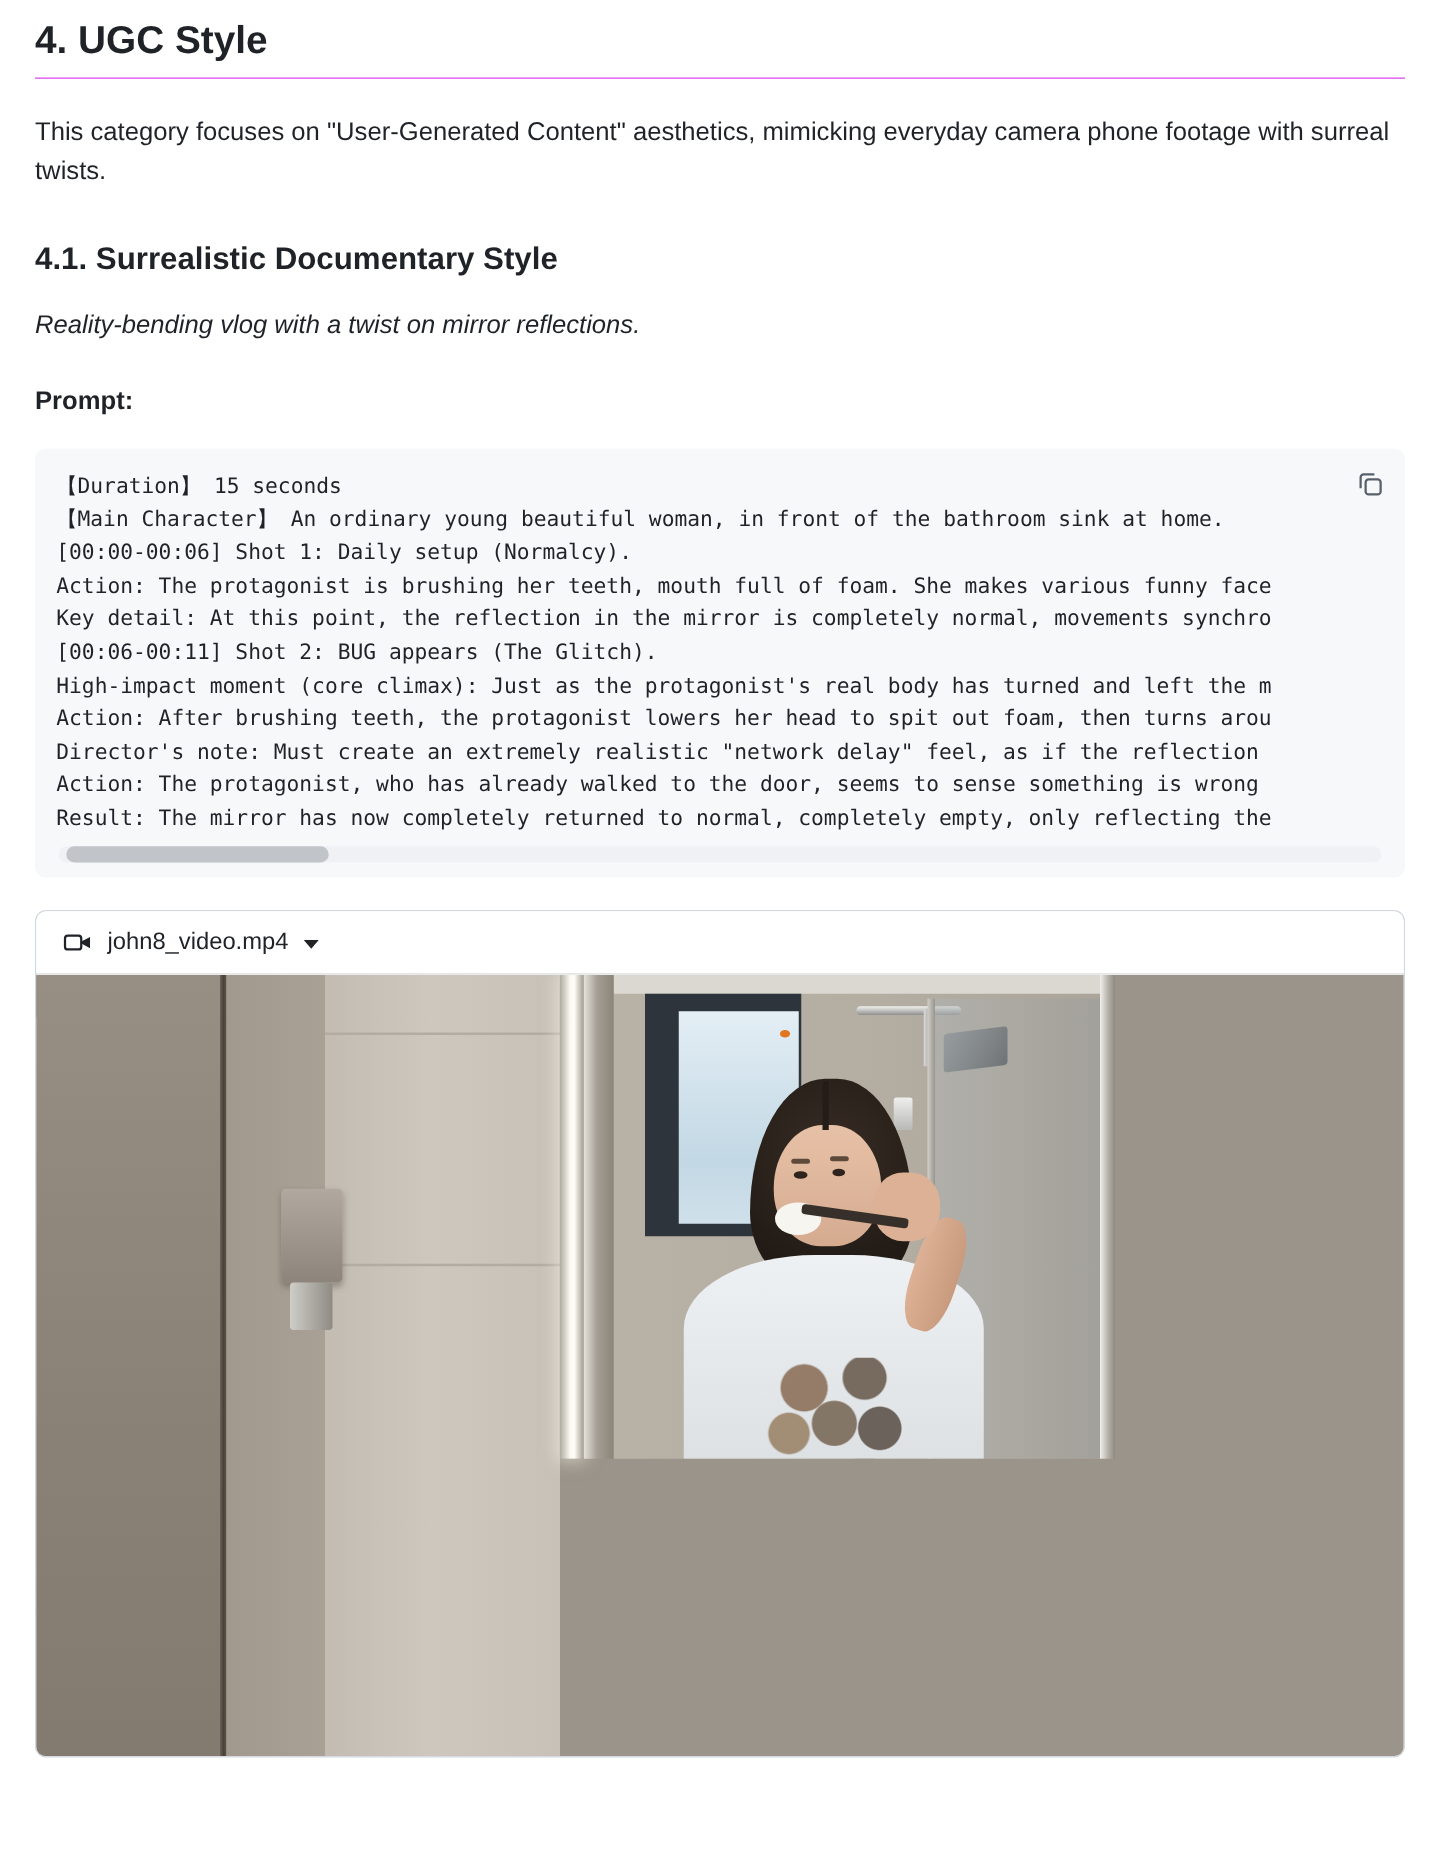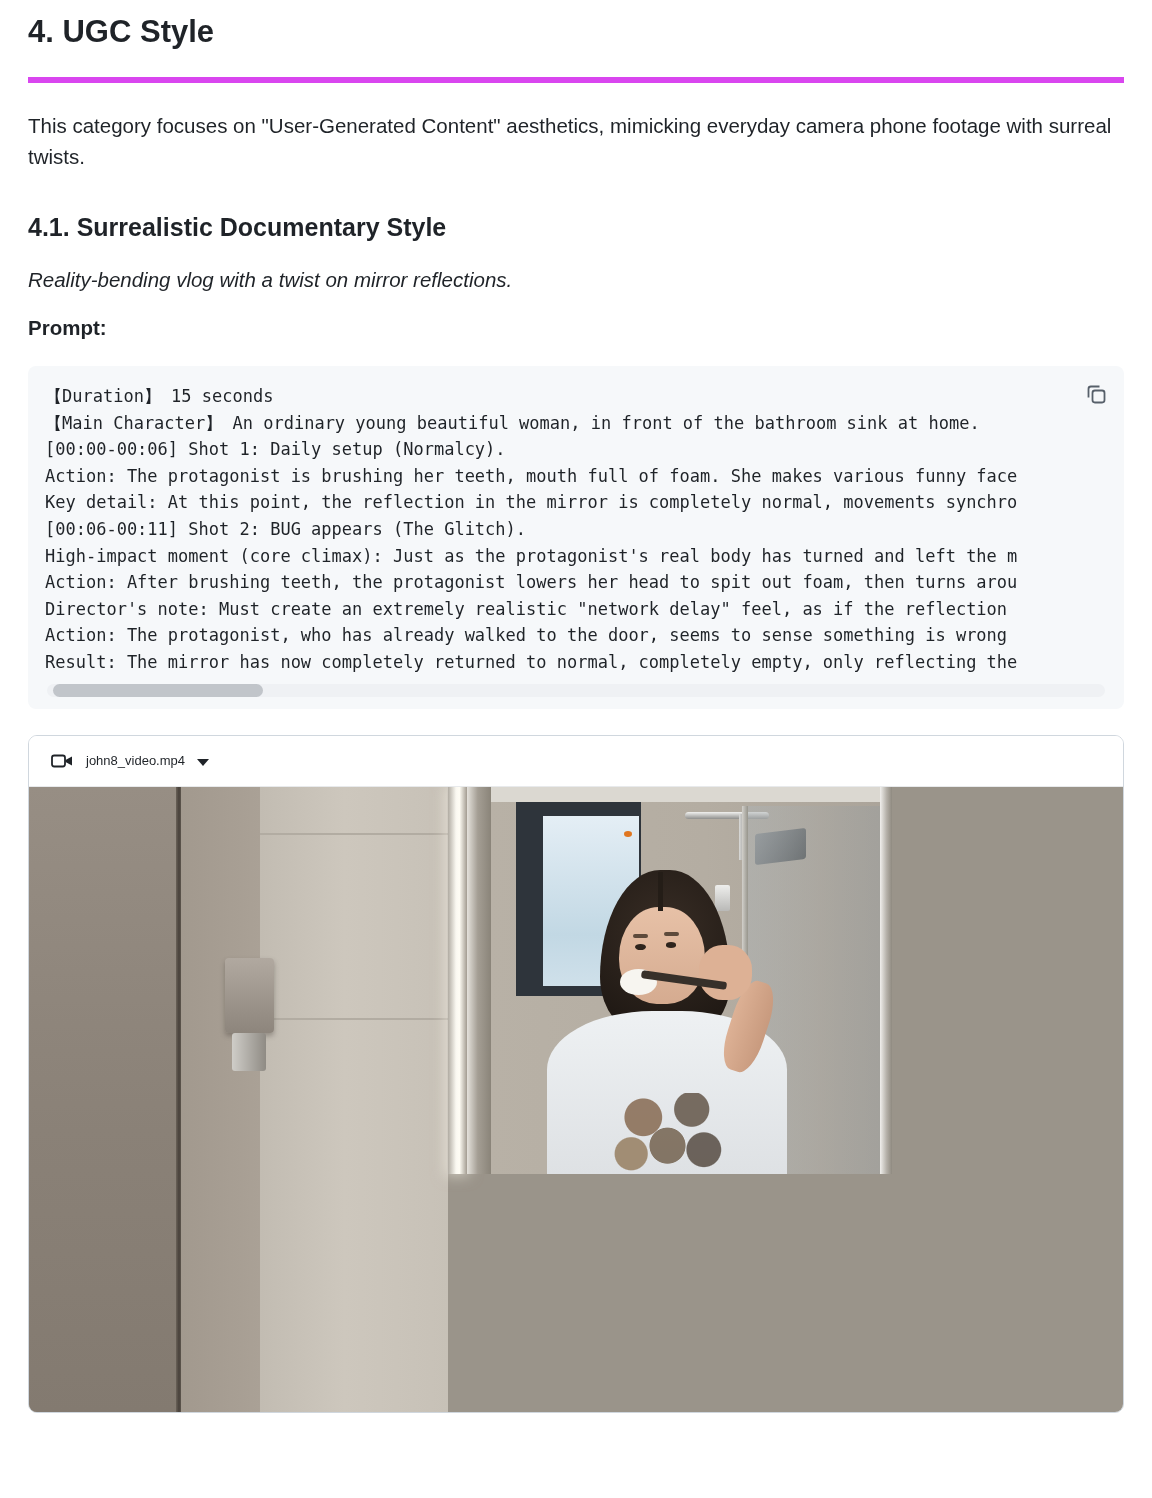--- a/index.html
+++ b/index.html
@@ -8,27 +8,27 @@
     width:1152px;
     font-family:"Liberation Sans", sans-serif;
     color:#1f2328;
     padding:0 28px 16px 28px;
   }
 
   
   h2.section-title {
     margin:14px 0 0 0;
     font-size:31px; line-height:36px; font-weight:700;
-    padding-bottom:27px;
-    border-bottom:6px solid #d946ef;
+    padding-bottom:12px;
+    border-bottom:1px solid #d946ef;
   }
   p.intro { margin:27px 0 0 0; font-size:20.5px; line-height:31px; }
   h3.sub-title { margin:40px 0 0 0; font-size:25px; line-height:31px; font-weight:700; }
   p.tagline { margin:22px 0 0 0; font-size:20.5px; line-height:29px; font-style:italic; }
-  p.prompt-label { margin:22px 0 0 0; font-size:20.5px; font-weight:700; }
+  p.prompt-label { margin:35px 0 0 0; font-size:20.5px; font-weight:700; }
 
   
   .code-block {
     position:relative;
     margin-top:26px;
     background:#f6f8fa;
     border-radius:8px;
     padding:17px 17px 6px 17px;
     overflow:hidden;
   }
@@ -56,21 +56,21 @@
     border-radius:9px;
     overflow:hidden;
     background:#ffffff;
   }
   .video-header {
     display:flex; align-items:center; gap:11px;
     padding:14px 21px;
     cursor:pointer; background:#ffffff;
   }
   .video-header svg { display:block; }
-  .video-filename { font-size:13px; color:#1f2328;text-align:right; }
+  .video-filename { font-size:19px; color:#1f2328;text-align:right; }
   .caret-down {
     width:0; height:0; margin-left:1px; margin-top:3px;
     border-left:6px solid transparent; border-right:6px solid transparent;
     border-top:7px solid #1f2328;
   }
 
   .video-player {
     position:relative; width:100%; height:626px;
     background:#9a948a; overflow:hidden;
     border-top:1px solid #e8eaec;

